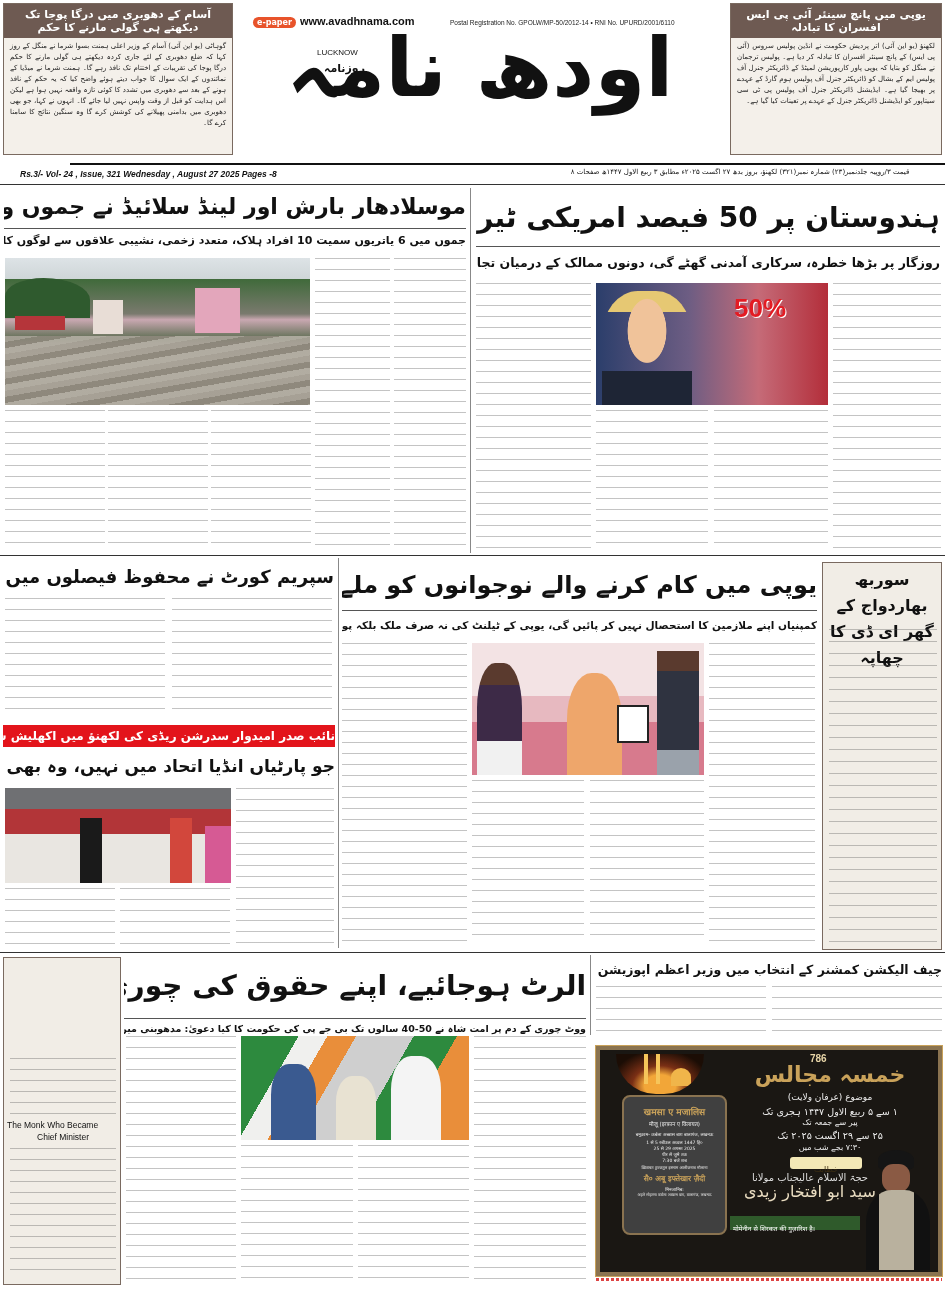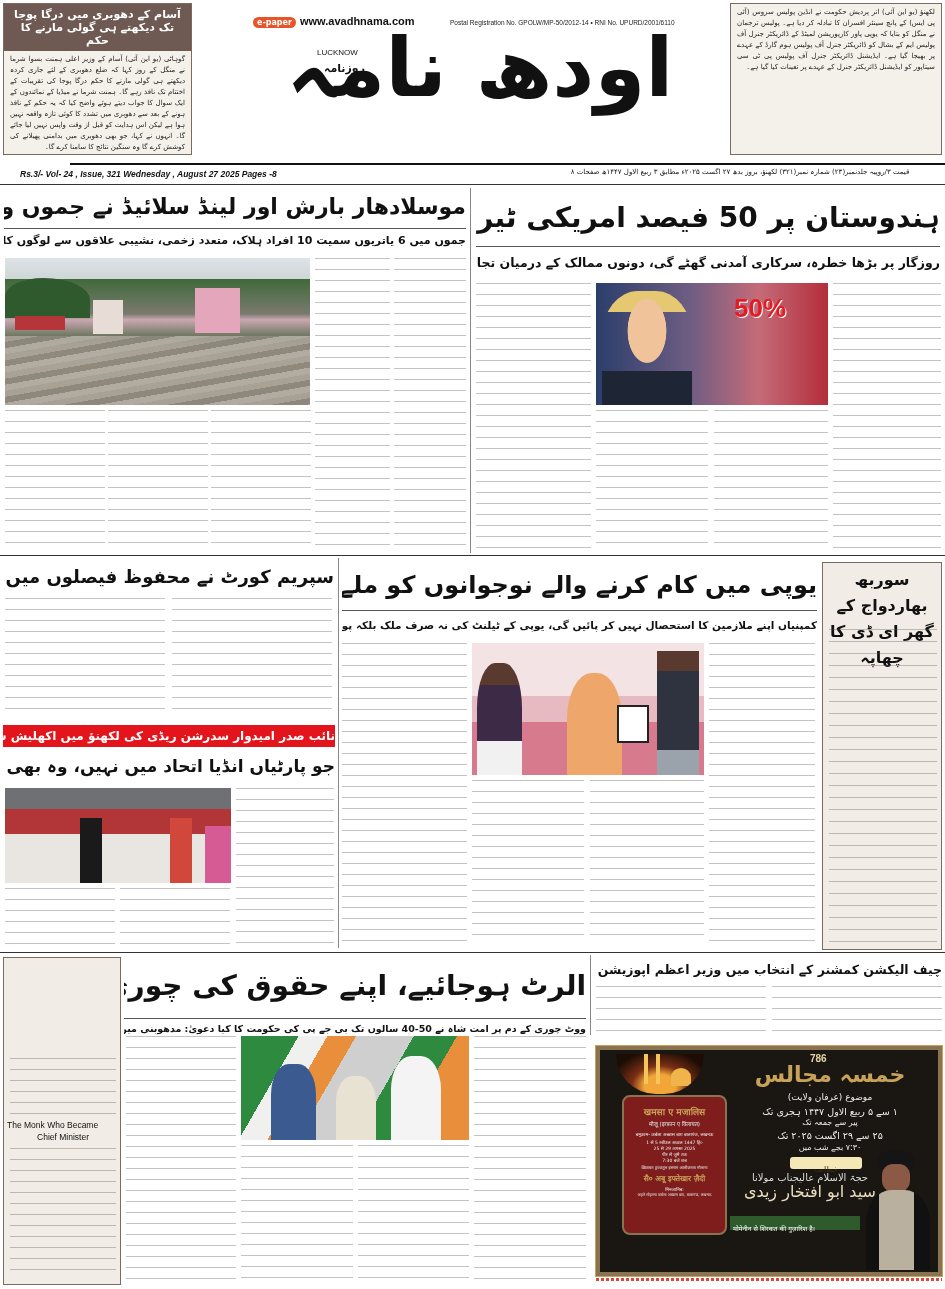--- a/index.html
+++ b/index.html
@@ -12,37 +12,38 @@
   .col { font-size: 7px; line-height: 11px; color: #333; direction: rtl; text-align: justify; overflow: hidden; }
   .h1 { font-weight: bold; color: #111; direction: rtl; text-align: center; white-space: nowrap; overflow: hidden; }
   .sub { font-weight: bold; color: #111; direction: rtl; text-align: center; white-space: nowrap; overflow: hidden; }
   .hr { position: absolute; height: 1px; background: #555; }
   .vr { position: absolute; width: 1px; background: #888; }
   .photo { position: absolute; overflow: hidden; }
 </style>
 </head>
 <body>
 
-<div class="abs boxed" style="left:3px;top:3px;width:189px;height:152px;">
+<div class="abs boxed" style="left:3px;top:3px;width:230px;height:152px;">
   <div class="boxhead" style="font-size:11px;">آسام کے دھوبری میں درگا پوجا تک دیکھتے ہی گولی مارنے کا حکم</div>
   <div class="bodytext" style="height:126px;overflow:hidden;font-size:7px;line-height:11px;">گوہاٹی (یو این آئی) آسام کے وزیر اعلی ہمنت بسوا شرما نے منگل کے روز کہا کہ ضلع دھوبری کے لئے جاری کردہ دیکھتے ہی گولی مارنے کا حکم درگا پوجا کی تقریبات کے اختتام تک نافذ رہے گا۔ ہمنت شرما نے میڈیا کے نمائندوں کے ایک سوال کا جواب دیتے ہوئے واضح کیا کہ یہ حکم کے نافذ ہونے کے بعد سے دھوبری میں تشدد کا کوئی تازہ واقعہ نہیں ہوا ہے لیکن اس ہدایت کو قبل از وقت واپس نہیں لیا جائے گا۔ انہوں نے کہا، جو بھی دھوبری میں بدامنی پھیلانے کی کوشش کرے گا وہ سنگین نتائج کا سامنا کرے گا۔</div>
 </div>
 
 <div class="abs" style="left:245px;top:0;width:470px;height:160px;">
   <div class="abs" style="left:8px;top:17px;background:#e8532a;color:#fff;font-size:8px;font-weight:bold;padding:1px 4px;border-radius:6px;">
     <span>e-paper</span>
   </div>
   <div class="abs" style="left:55px;top:15px;font-size:11px;font-weight:bold;color:#111;font-family:'Liberation Sans',sans-serif;">www.avadhnama.com</div>
   <div class="abs" style="left:205px;top:19px;font-size:6.5px;color:#222;font-family:'Liberation Sans',sans-serif;white-space:nowrap;">Postal Registration No. GPOLW/MP-50/2012-14 • RNI No. UPURD/2001/6110</div>
   <div class="abs" style="left:72px;top:48px;font-size:8px;font-family:'Liberation Sans',sans-serif;">LUCKNOW</div>
   <div class="abs urdu" style="left:70px;top:62px;font-size:11px;font-weight:bold;width:50px;">روزنامہ</div>
   <div class="abs urdu" style="left:0;top:18px;width:470px;height:100px;font-size:82px;line-height:100px;font-weight:bold;text-align:center;color:#111;letter-spacing:-2px;">اودھ نامہ</div>
 </div>
 
 <div class="abs boxed" style="left:730px;top:3px;width:212px;height:152px;">
+  <div class="boxhead" style="font-size:11px;">یوپی میں پانچ سینئر آئی پی ایس افسران کا تبادلہ</div>
   <div class="bodytext" style="height:126px;overflow:hidden;font-size:7px;line-height:11px;">لکھنؤ (یو این آئی) اتر پردیش حکومت نے انڈین پولیس سروس (آئی پی ایس) کے پانچ سینئر افسران کا تبادلہ کر دیا ہے۔ پولیس ترجمان نے منگل کو بتایا کہ یوپی پاور کارپوریشن لمیٹڈ کے ڈائریکٹر جنرل آف پولیس ایم کے بشال کو ڈائریکٹر جنرل آف پولیس ہوم گارڈ کے عہدے پر بھیجا گیا ہے۔ ایڈیشنل ڈائریکٹر جنرل آف پولیس پی ٹی سی سیتاپور کو ایڈیشنل ڈائریکٹر جنرل کے عہدے پر تعینات کیا گیا ہے۔</div>
 </div>
 
 <div class="hr" style="left:70px;top:163px;width:875px;height:2px;background:#111;"></div>
 <div class="abs" style="left:20px;top:169px;font-size:8.5px;font-weight:bold;font-style:italic;font-family:'Liberation Sans',sans-serif;white-space:nowrap;">
   <span>Rs.3/- Vol- 24 , Issue, 321  Wednesday , August 27 2025  Pages -8</span>
 </div>
 <div class="abs urdu" style="left:540px;top:168px;width:400px;font-size:7px;white-space:nowrap;overflow:hidden;text-align:center;">قیمت ۳/روپیہ جلدنمبر(۲۳) شمارہ نمبر(۳۲۱) لکھنؤ، بروز بدھ ۲۷ اگست ۲۰۲۵ء مطابق ۳ ربیع الاول ۱۴۴۷ھ صفحات ۸</div>
 <div class="hr" style="left:0;top:184px;width:945px;background:#333;"></div>
 
@@ -162,21 +163,21 @@
   <div class="abs urdu" style="left:130px;top:80px;width:200px;text-align:center;font-size:9.5px;color:#eee;">۲۵ سے ۲۹ اگست ۲۰۲۵ تک</div>
   <div class="abs urdu" style="left:130px;top:93px;width:200px;text-align:center;font-size:8px;color:#eee;">۷:۳۰ بجے شب میں</div>
   <div class="abs" style="left:190px;top:107px;width:72px;height:12px;background:#f3e8b6;border-radius:3px;text-align:center;">
     <span style="font-size:8px;color:#3a2c12;line-height:12px;">خطابت</span>
   </div>
   <div class="abs urdu" style="left:135px;top:122px;width:150px;text-align:center;font-size:10px;color:#ddd;">حجۃ الاسلام عالیجناب مولانا</div>
   <div class="abs urdu" style="left:130px;top:132px;width:160px;text-align:center;font-size:16px;color:#e9dcc0;">سید ابو افتخار زیدی</div>
   <div class="abs" style="left:130px;top:166px;width:130px;height:14px;background:#2f5a2b;">
     <span style="font-size:6.5px;color:#fff;padding-left:3px;line-height:14px;white-space:nowrap;">मोमेनीन से शिरकत की गुज़ारिश है।</span>
   </div>
-  <div class="abs" style="left:22px;top:45px;width:105px;height:140px;background:#7f1d1d;border:2px solid #8a7350;border-radius:8px;text-align:center;font-family:'DejaVu Sans',sans-serif;">
+  <div class="abs" style="left:22px;top:45px;width:105px;height:140px;background:#404040;border:2px solid #8a7350;border-radius:8px;text-align:center;font-family:'DejaVu Sans',sans-serif;">
     <div style="font-size:9px;color:#c9a25a;font-weight:bold;margin-top:8px;">खमसा ए मजालिस</div>
     <div style="font-size:5.5px;color:#eee;margin-top:2px;">मौज़ू (इरफ़ान ए विलायत)</div>
     <div style="font-size:4.5px;color:#eee;margin-top:3px;white-space:nowrap;overflow:hidden;">बमुक़ाम- कर्बला अब्बास बाग़ बालागंज, लखनऊ</div>
     <div style="font-size:4.5px;color:#eee;margin-top:2px;">1 से 5 रबीउल अव्वल 1447 हि०</div>
     <div style="font-size:4.5px;color:#eee;">25 से 29 अगस्त 2025</div>
     <div style="font-size:4.5px;color:#eee;">पीर से जुमे तक</div>
     <div style="font-size:4.5px;color:#eee;">7:30 बजे शब</div>
     <div style="font-size:4px;color:#eee;margin-top:2px;white-space:nowrap;overflow:hidden;">ख़िताबत हुज्जतुल इस्लाम आलीजनाब मौलाना</div>
     <div style="font-size:7.5px;color:#c9a25a;font-weight:bold;margin-top:3px;white-space:nowrap;">सै० अबू इफ्तेखार ज़ैदी</div>
     <div style="font-size:4.5px;color:#eee;margin-top:3px;">मिनजानिब:</div>

